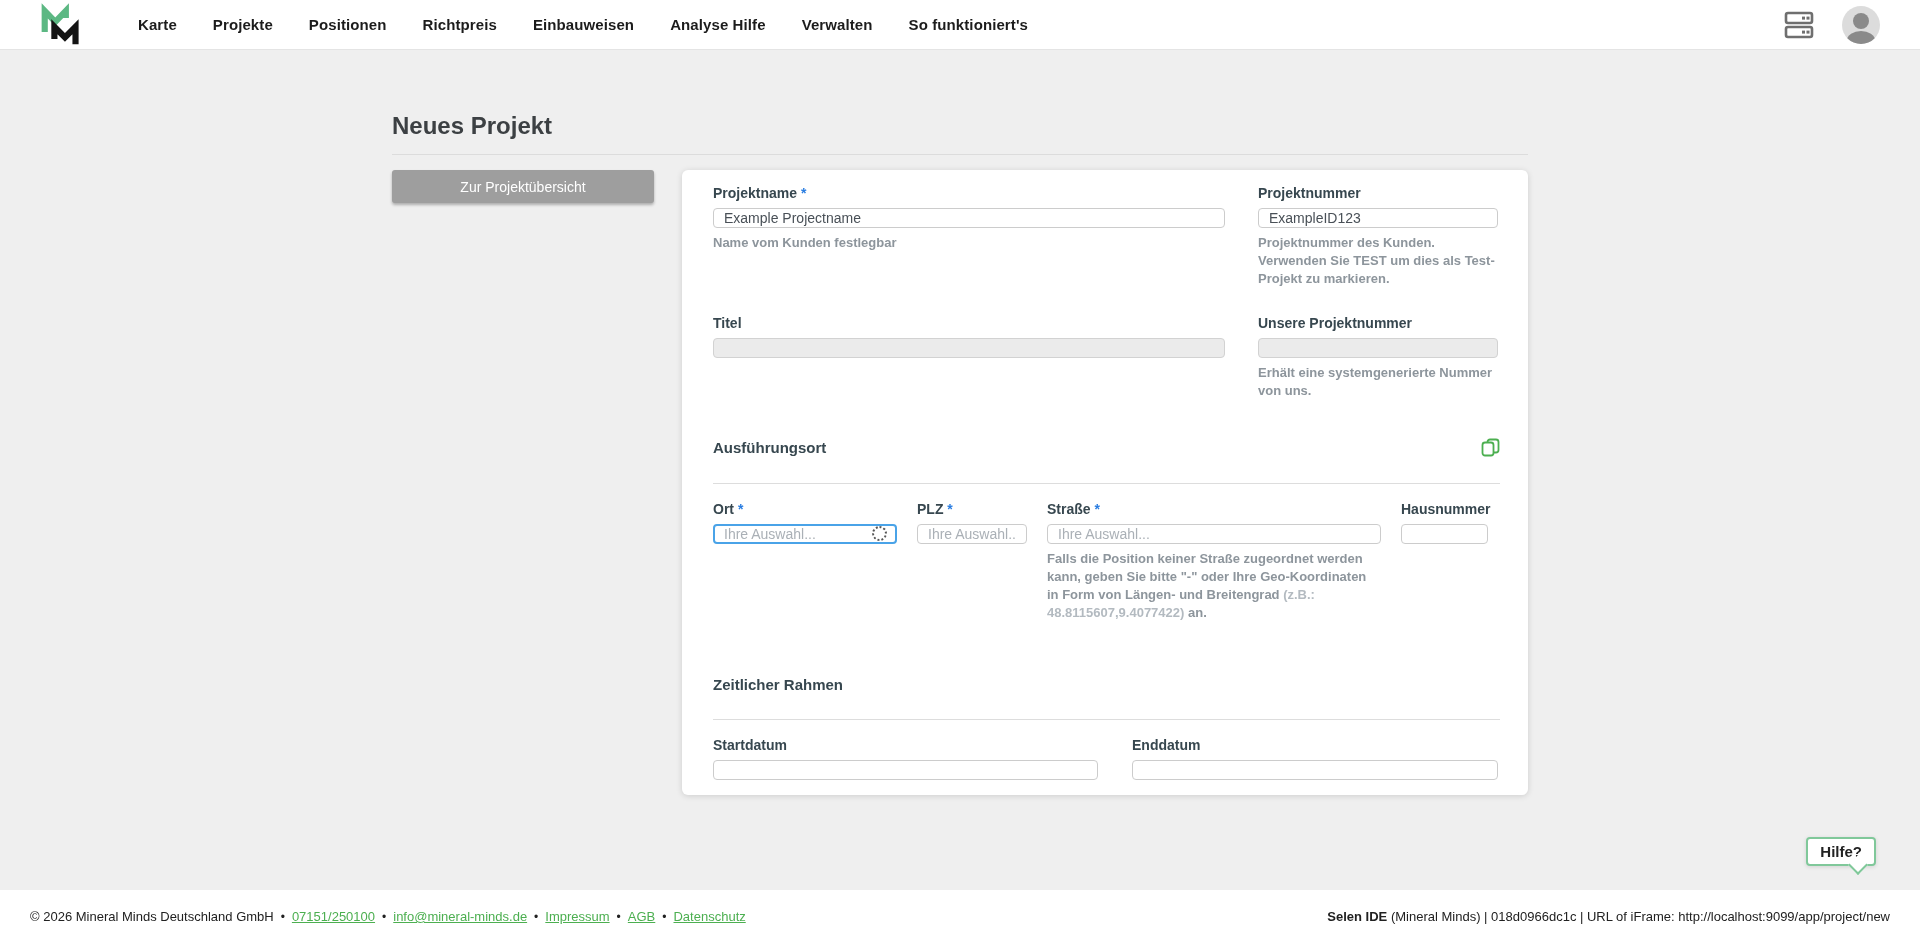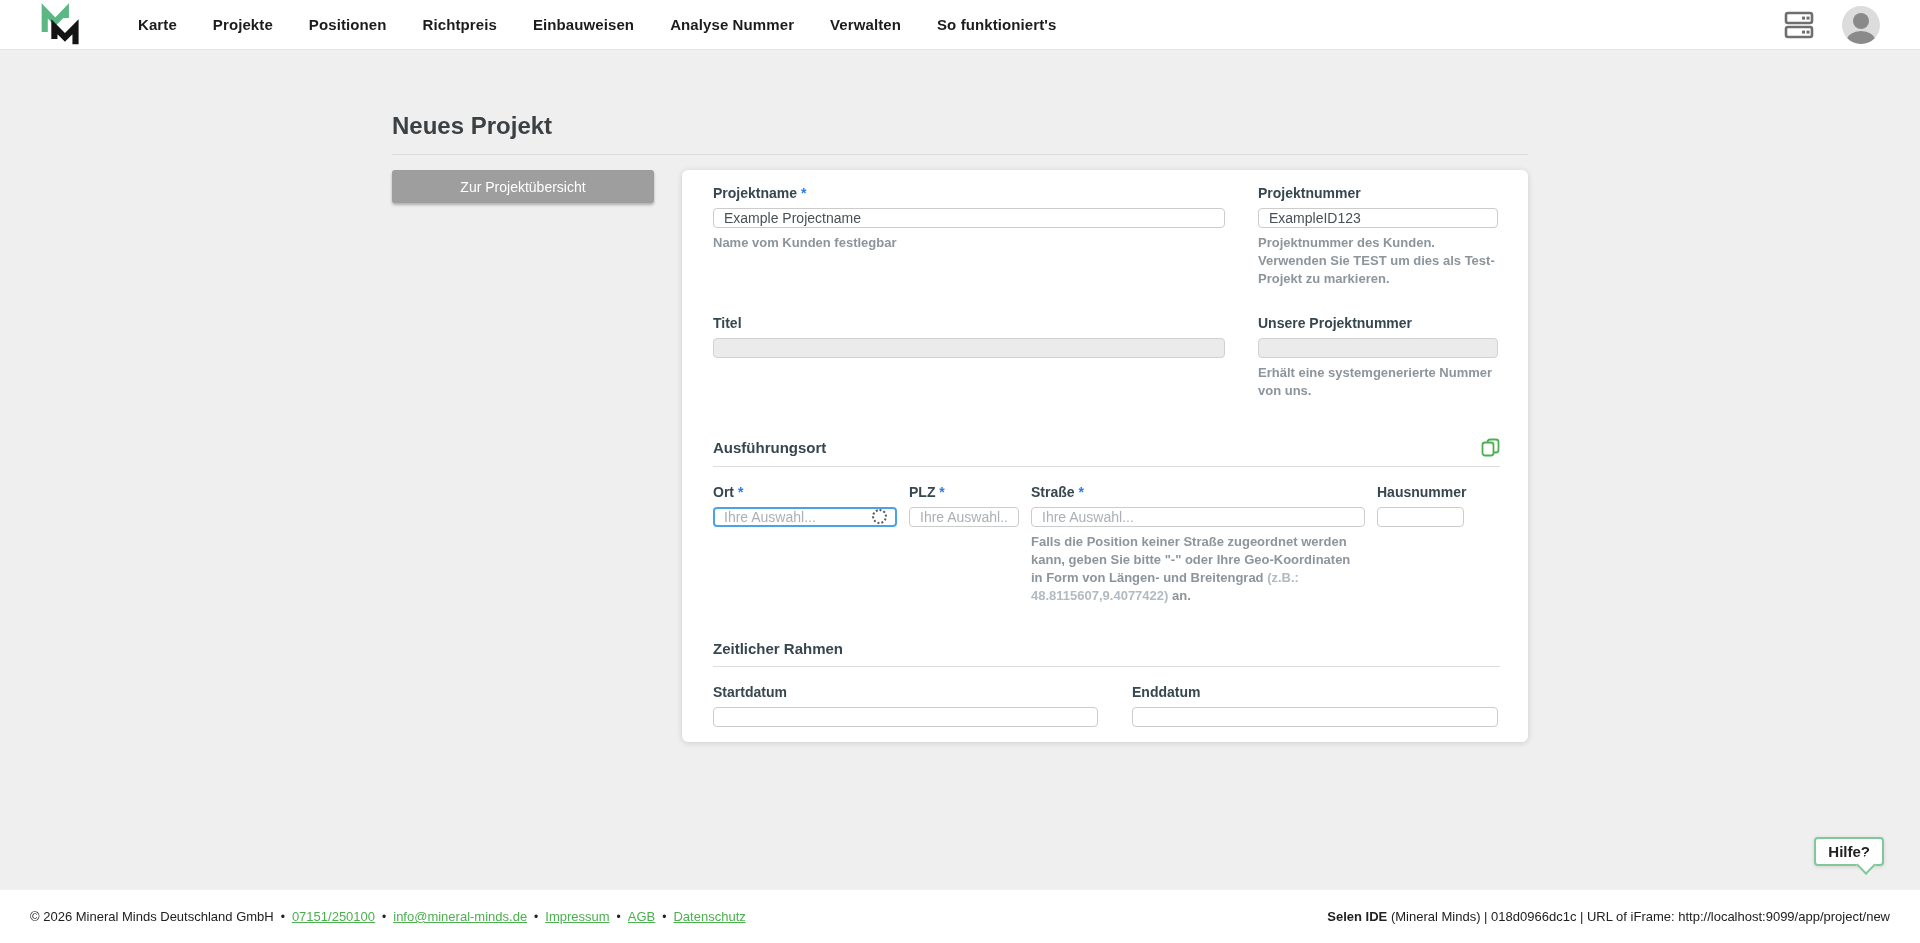--- a/index.html
+++ b/index.html
@@ -50,21 +50,21 @@
     flex:1; background:#ffffff; border-radius:6px;
     box-shadow:0 1px 6px rgba(0,0,0,0.14);
     padding:14px 28px 15px 31px;
   }
 
   
   .form-row { display:grid; }
   .row-a { grid-template-columns:512px 240px; column-gap:33px; margin-bottom:26px; }
   .row-b { grid-template-columns:512px 240px; column-gap:33px; margin-bottom:38px; }
   .row-c { grid-template-columns:385px 366px; column-gap:34px; margin-bottom:32px; }
-  .row-d { grid-template-columns:184px 110px 334px 87px; column-gap:12px; margin-bottom:36px; }
+  .row-d { grid-template-columns:184px 110px 334px 87px; column-gap:20px; margin-bottom:55px; }
   .row-e { grid-template-columns:385px 366px; column-gap:34px; margin-bottom:0; }
 
   .f-label { display:block; font-size:14px; font-weight:700; color:#37474f; line-height:18px; margin-bottom:6px; }
   .req::after { content:" *"; color:#2a7de1; font-weight:700; }
   .f-input {
     width:100%; height:20px; border:1px solid #cccccc; border-radius:4px;
     padding:0 10px; font-size:14px; color:#495057; background:#ffffff;
     font-family:Liberation Sans, sans-serif; outline:none;
   }
   .f-input::placeholder { color:#aab0b6; }
@@ -81,28 +81,28 @@
 
   .f-select {
     height:34px; border:1px solid #cccccc; border-radius:4px;
     display:flex; align-items:center; justify-content:space-between;
     padding:0 10px; font-size:14px; color:#495057; background:#fff; cursor:pointer;
   }
   .caret { width:0; height:0; border-left:4px solid transparent; border-right:4px solid transparent; border-top:5px solid #7a7a7a; }
 
   .section-head {
     display:flex; align-items:center; justify-content:space-between;
-    border-bottom:1px solid #dddddd; padding-bottom:9px; margin-bottom:16px;
+    border-bottom:1px solid #dddddd; padding-bottom:26px; margin-bottom:16px;
   }
   .section-title { font-size:15px; font-weight:700; color:#37474f; }
   .copy-icon { cursor:pointer; display:flex; }
 
   
   .help-bubble {
-    position:fixed; right:36px; bottom:77px;
+    position:fixed; right:44px; bottom:77px;
     background:#ffffff; border:2px solid #80c89a; border-radius:4px;
     padding:4px 12px; font-size:15px; font-weight:700; color:#222222;
     box-shadow:0 1px 4px rgba(0,0,0,0.12); cursor:pointer;
   }
   .help-bubble::after {
     content:""; position:absolute; right:9px; bottom:-8px;
     width:12px; height:12px; background:#ffffff;
     border-right:2px solid #80c89a; border-bottom:2px solid #80c89a;
     transform:rotate(45deg);
   }
@@ -128,21 +128,21 @@
       <polyline points="5,33 5,9 17,21.5 29,9 29,17" fill="none" stroke="#5cb883" stroke-width="7"></polyline>
       <polyline points="16,41 16,27 28,39 40,27 40,47" fill="none" stroke="#141414" stroke-width="7"></polyline>
     </svg>
   </div>
   <div class="nav">
     <a>Karte</a>
     <a>Projekte</a>
     <a>Positionen</a>
     <a>Richtpreis</a>
     <a>Einbauweisen</a>
-    <a>Analyse Nummer</a>
+    <a>Analyse Hilfe</a>
     <a>Verwalten</a>
     <a>So funktioniert's</a>
   </div>
   <div class="header-right">
     <svg width="34" height="30" viewBox="0 0 34 30">
       <rect x="4" y="3" width="26" height="10" rx="2" fill="#ffffff" stroke="#6f6f6f" stroke-width="2.6"></rect>
       <rect x="20" y="6.6" width="3" height="3" fill="#6f6f6f"></rect>
       <rect x="24.5" y="6.6" width="3" height="3" fill="#6f6f6f"></rect>
       <rect x="4" y="17" width="26" height="10" rx="2" fill="#ffffff" stroke="#6f6f6f" stroke-width="2.6"></rect>
       <rect x="20" y="20.6" width="3" height="3" fill="#6f6f6f"></rect>

